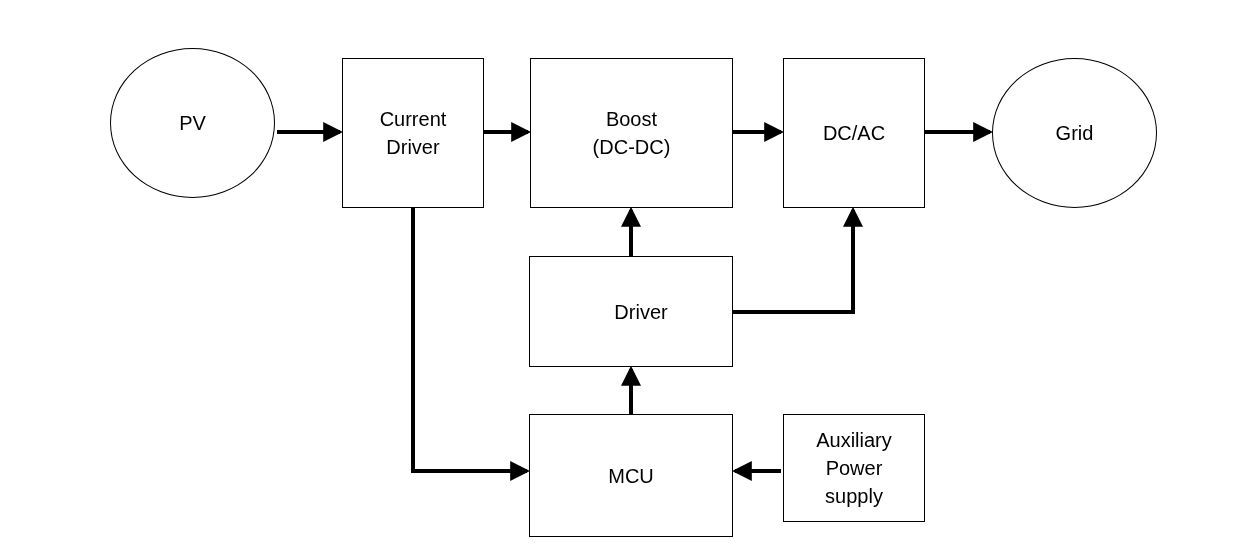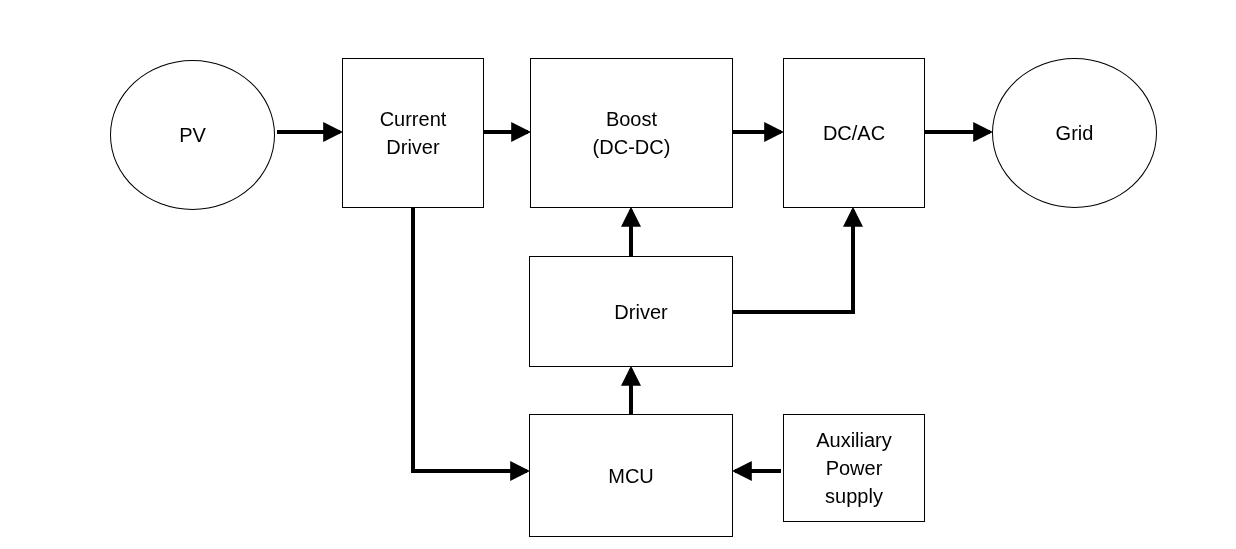--- a/index.html
+++ b/index.html
@@ -67,21 +67,21 @@
         <polyline points="733,132 781,132" fill="none" stroke="#000000" stroke-width="4" stroke-linecap="butt" stroke-linejoin="miter" marker-end="url(#arrowhead)"></polyline>
         <polyline points="925,132 990,132" fill="none" stroke="#000000" stroke-width="4" stroke-linecap="butt" stroke-linejoin="miter" marker-end="url(#arrowhead)"></polyline>
         <polyline points="631,256 631,210" fill="none" stroke="#000000" stroke-width="4" stroke-linecap="butt" stroke-linejoin="miter" marker-end="url(#arrowhead)"></polyline>
         <polyline points="631,414 631,369" fill="none" stroke="#000000" stroke-width="4" stroke-linecap="butt" stroke-linejoin="miter" marker-end="url(#arrowhead)"></polyline>
         <polyline points="733,312 853,312 853,210" fill="none" stroke="#000000" stroke-width="4" stroke-linecap="butt" stroke-linejoin="miter" marker-end="url(#arrowhead)"></polyline>
         <polyline points="413,208 413,471 527,471" fill="none" stroke="#000000" stroke-width="4" stroke-linecap="butt" stroke-linejoin="miter" marker-end="url(#arrowhead)"></polyline>
         <polyline points="781,471 735,471" fill="none" stroke="#000000" stroke-width="4" stroke-linecap="butt" stroke-linejoin="miter" marker-end="url(#arrowhead)"></polyline>
       </g>
   </svg>
 
-  <div class="node node-circle" style="left:110px; top:60px; width:165px; height:150px;">
+  <div class="node node-circle" style="left:110px; top:48px; width:165px; height:150px;">
     <span class="node-label">PV</span>
   </div>
 
   <div class="node node-box" style="left:342px; top:58px; width:142px; height:150px;">
     <span class="node-label">Current
 Driver</span>
   </div>
 
   <div class="node node-box" style="left:783px; top:58px; width:142px; height:150px;">
     <span class="node-label">DC/AC</span>

